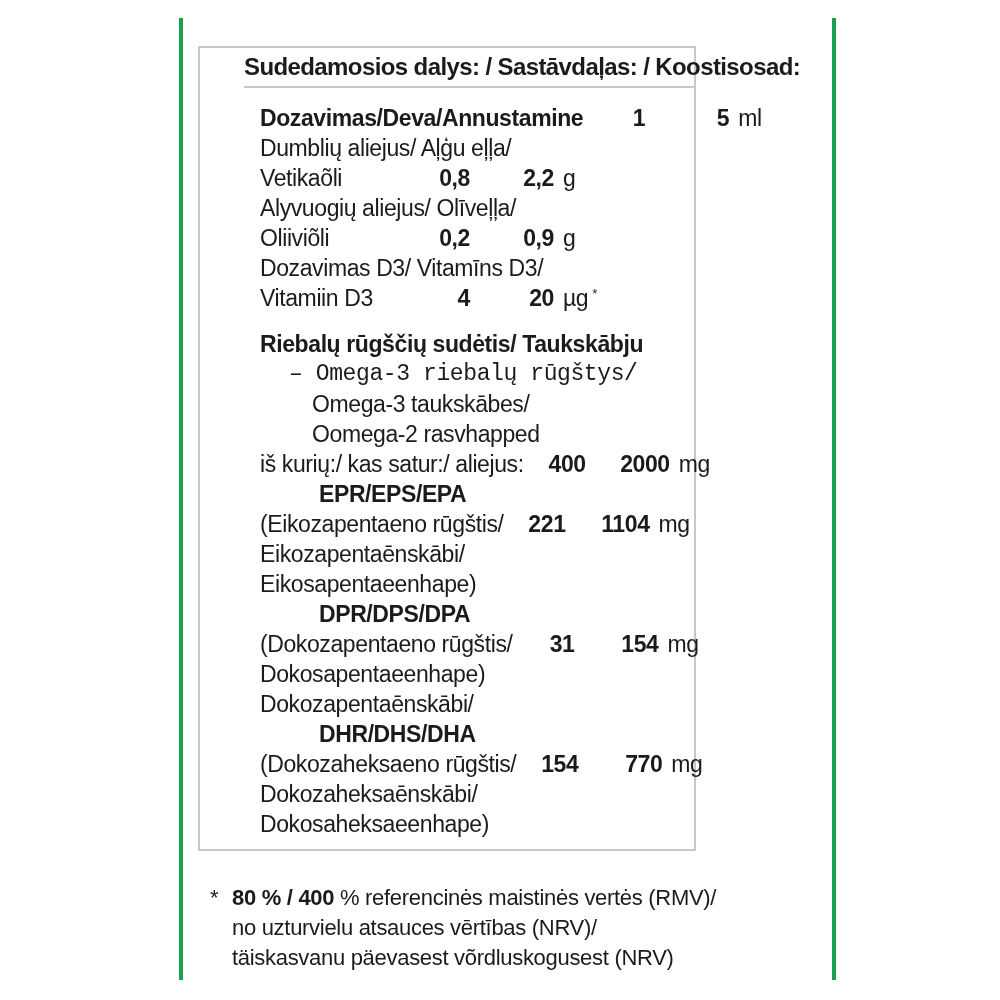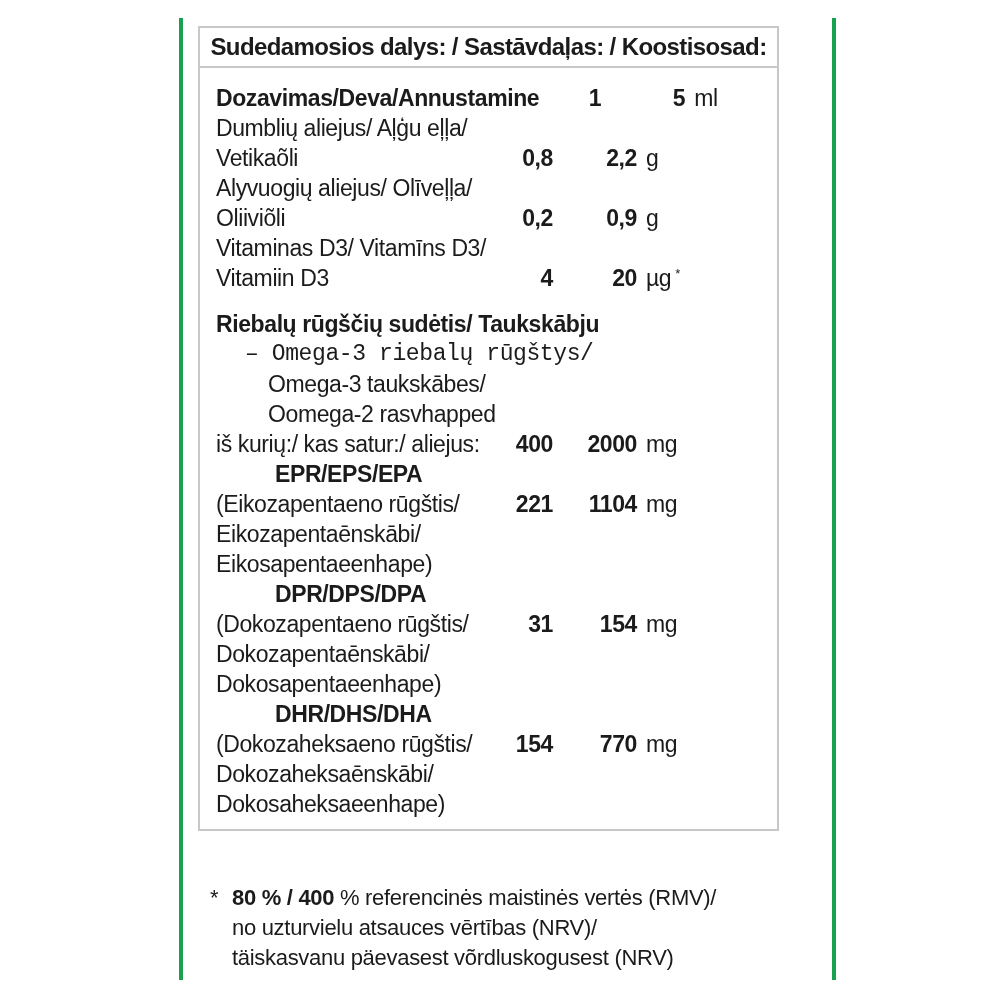--- a/index.html
+++ b/index.html
@@ -19,25 +19,26 @@
     width: 4px;
     height: 962px;
     background: #18a24e;
   }
   .rule-left  { left: 179px; }
   .rule-right { left: 832px; }
 
   .panel {
     position: absolute;
     left: 198px;
-    top: 26px;
-    width: 581px;
+    top: 46px;
+    width: 498px;
     box-sizing: border-box;
     border: 2px solid #c8c8c8;
     background: #ffffff;
+    padding-left: 44px;
   }
   .panel-title {
     height: 38px;
     line-height: 38px;
     border-bottom: 2px solid #c8c8c8;
     text-align: center;
     font-weight: bold;
     font-size: 24px;
     letter-spacing: -0.6px;
     white-space: nowrap;
@@ -117,21 +118,21 @@
       <div class="line">
         <span class="lbl full">Alyvuogių aliejus/ Olīveļļa/</span>
       </div>
       <div class="line">
         <span class="lbl">Oliiviõli</span>
         <span class="v">0,2</span>
         <span class="v">0,9</span>
         <span class="u">g</span>
       </div>
       <div class="line">
-        <span class="lbl full">Vitaminas D3/ Vitamīns D3/</span>
+        <span class="lbl full">Dozavimas D3/ Vitamīns D3/</span>
       </div>
       <div class="line">
         <span class="lbl">Vitamiin D3</span>
         <span class="v">4</span>
         <span class="v">20</span>
         <span class="u">µg<span class="sup">*</span></span>
       </div>
       <div class="line" style="margin-top: 12px;">
         <span class="lbl full b">Riebalų rūgščių sudėtis/ Taukskābju</span>
       </div>
@@ -168,24 +169,24 @@
       <div class="line">
         <span class="lbl full b ind3">DPR/DPS/DPA</span>
       </div>
       <div class="line">
         <span class="lbl">(Dokozapentaeno rūgštis/</span>
         <span class="v">31</span>
         <span class="v">154</span>
         <span class="u">mg</span>
       </div>
       <div class="line">
+        <span class="lbl full">Dokosapentaeenhape)</span>
+      </div>
+      <div class="line">
         <span class="lbl full">Dokozapentaēnskābi/</span>
-      </div>
-      <div class="line">
-        <span class="lbl full">Dokosapentaeenhape)</span>
       </div>
       <div class="line">
         <span class="lbl full b ind3">DHR/DHS/DHA</span>
       </div>
       <div class="line">
         <span class="lbl">(Dokozaheksaeno rūgštis/</span>
         <span class="v">154</span>
         <span class="v">770</span>
         <span class="u">mg</span>
       </div>

